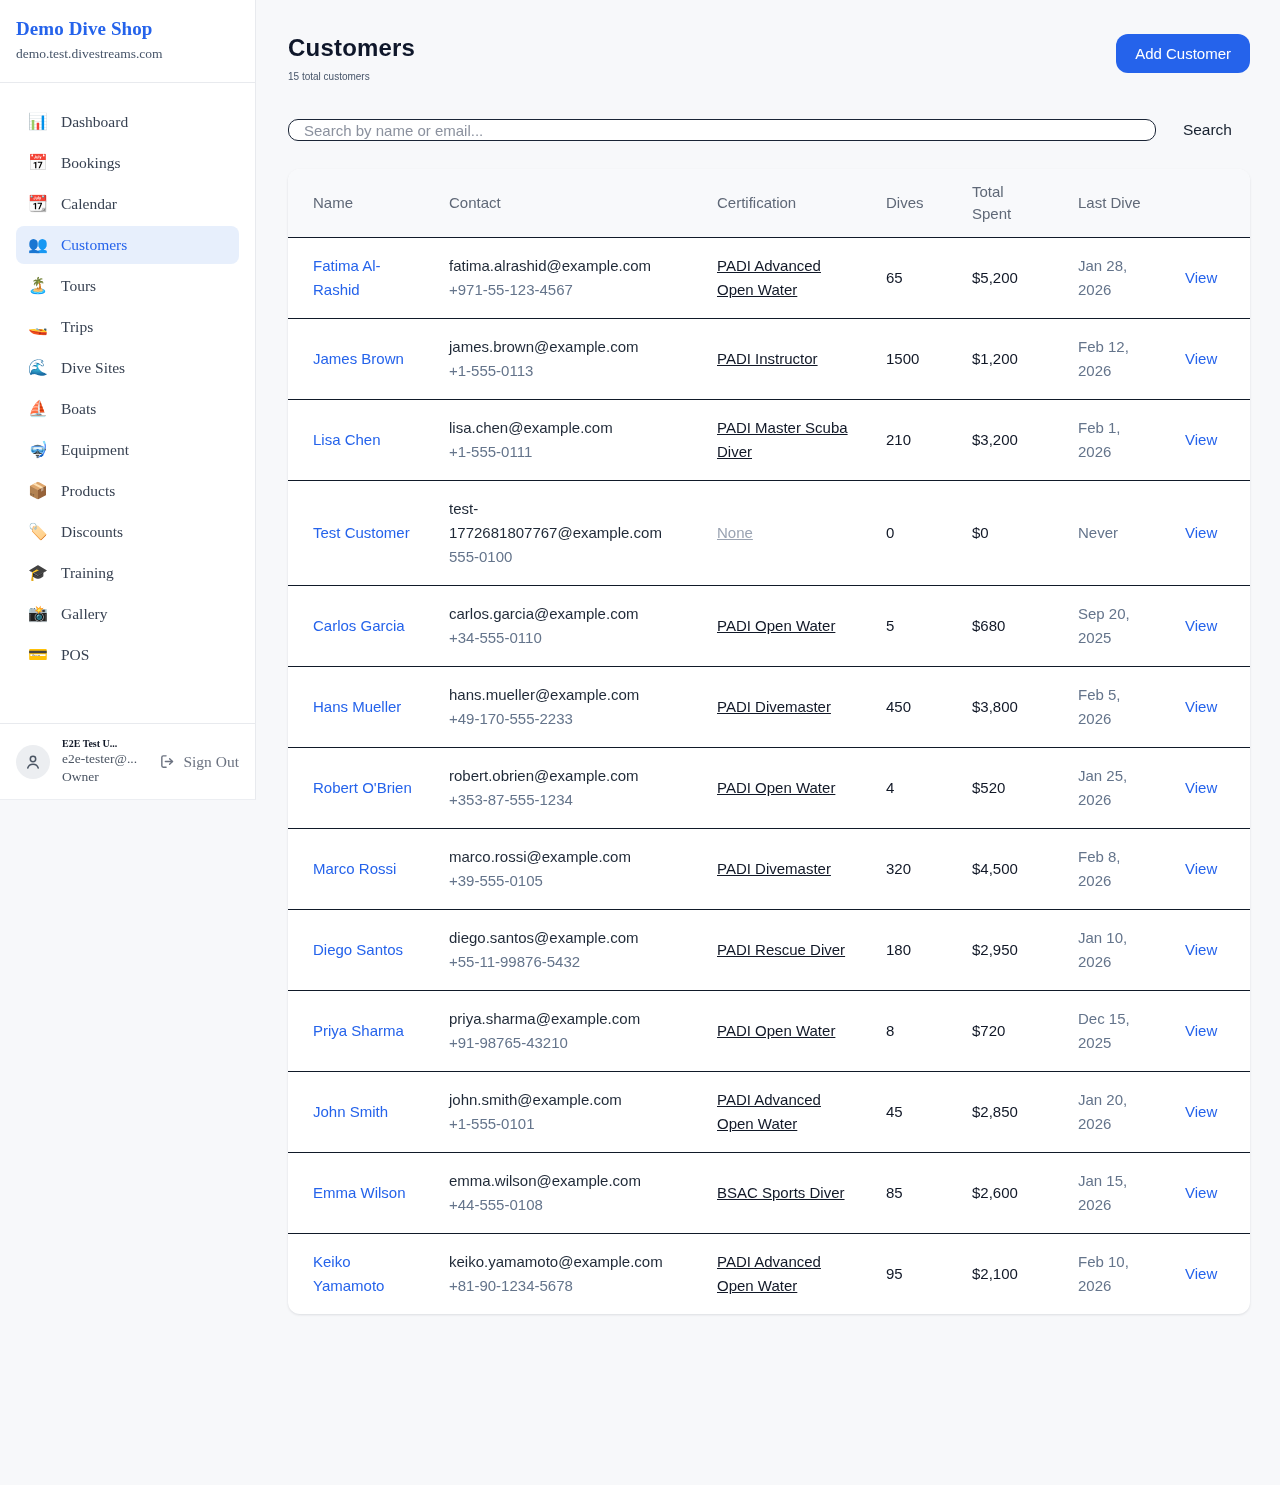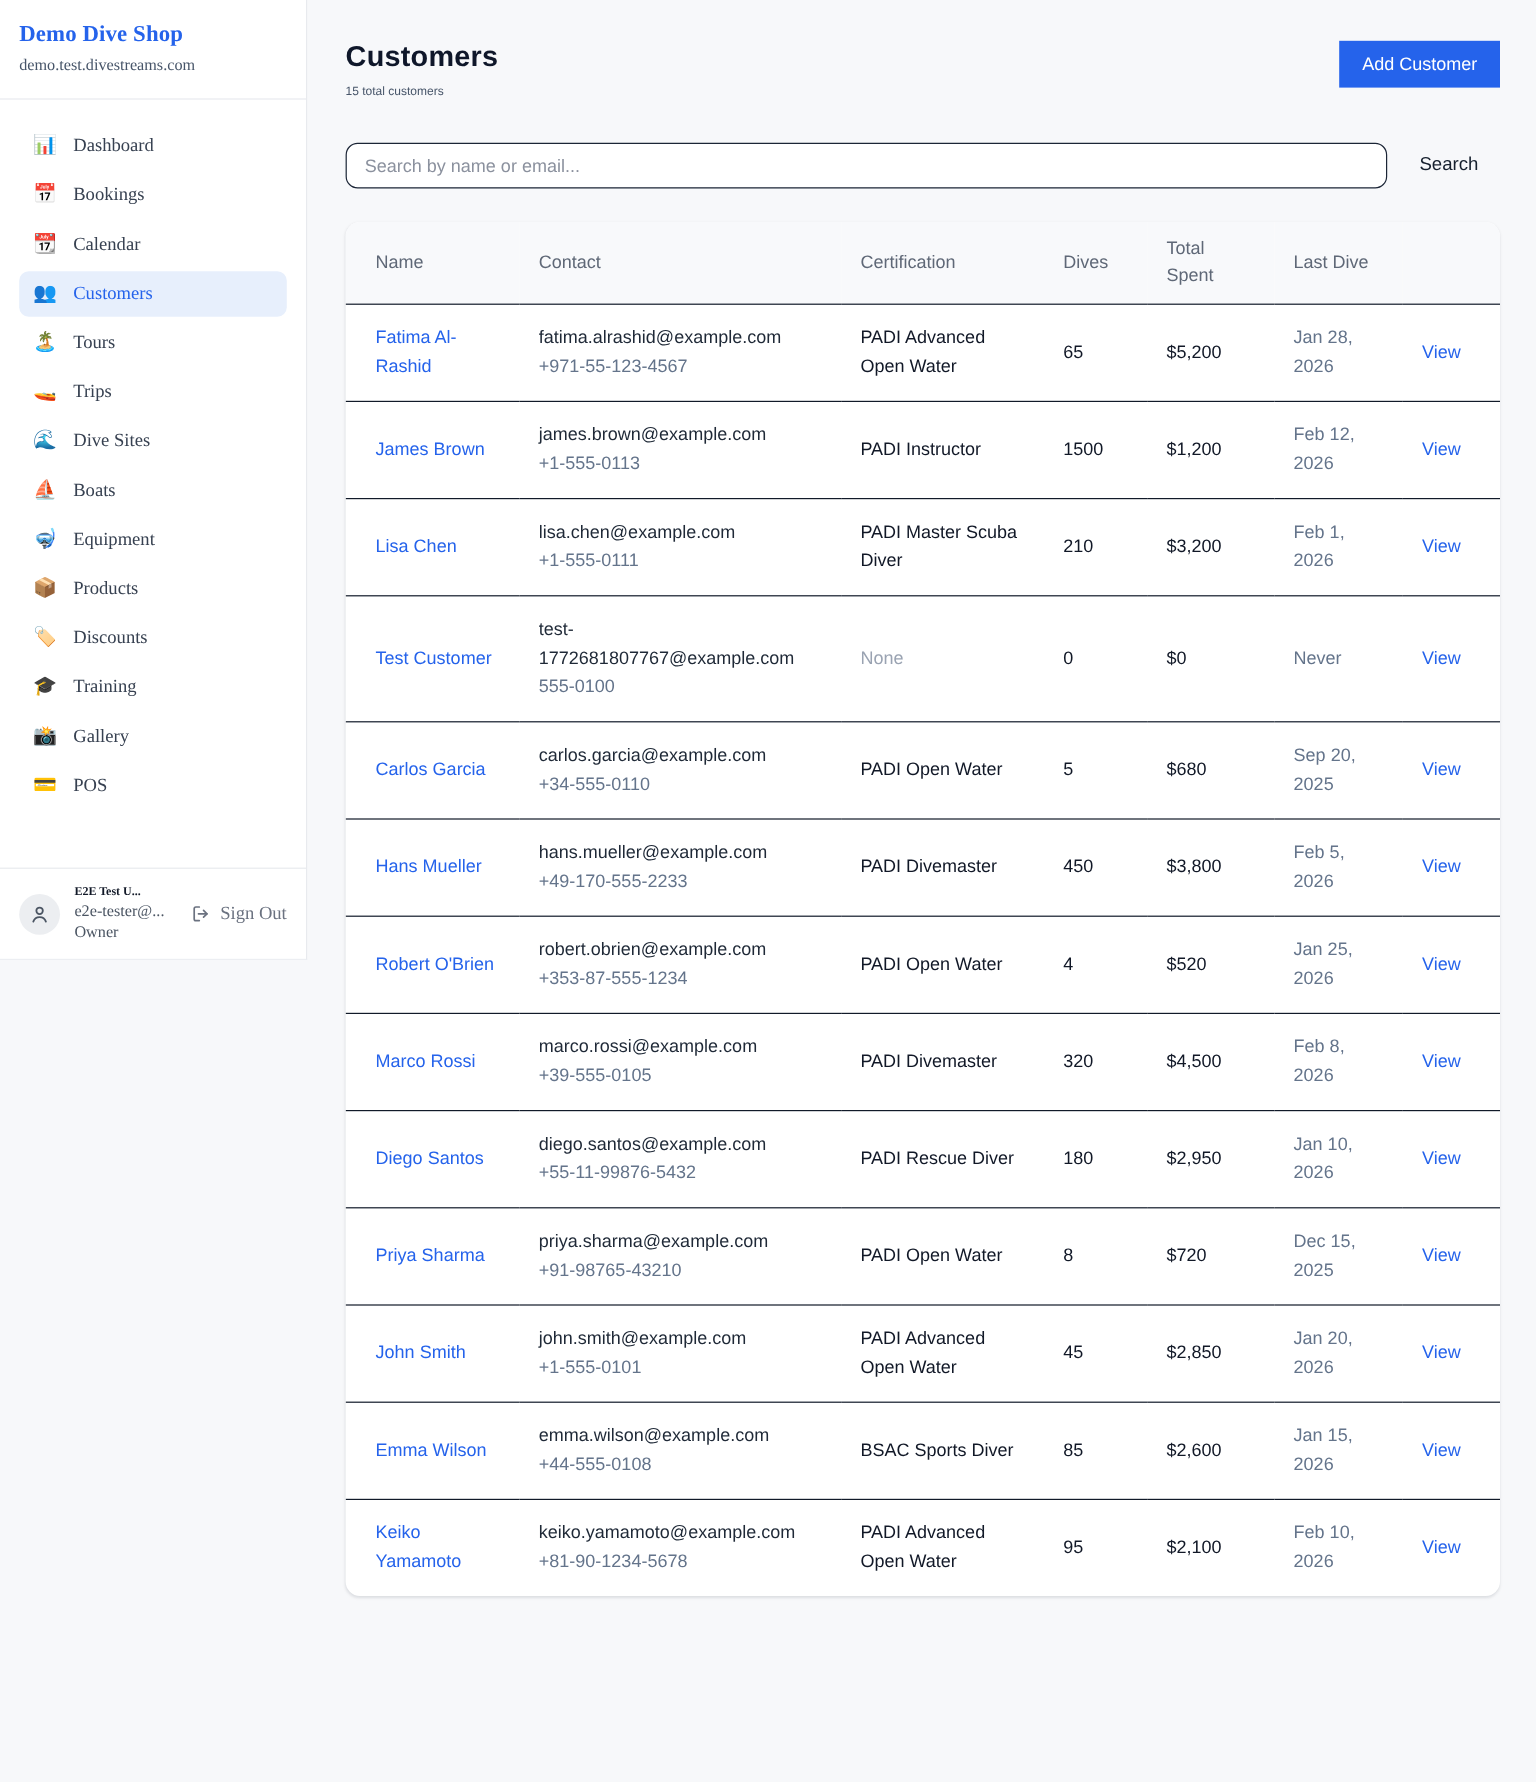--- a/index.html
+++ b/index.html
@@ -57,25 +57,25 @@
   }
 
   
   .main { flex: 1; padding: 34px 30px 30px 32px; min-width: 0; }
   .header-row { display: flex; align-items: flex-start; justify-content: space-between; margin-bottom: 37px; }
   .page-title { font-size: 24px; font-weight: 700; color: #0f172a; letter-spacing: .2px; }
   .page-subtitle { font-size: 10px; color: #475569; margin-top: 9px; }
   .add-btn {
     background: #2563eb; color: #ffffff; border: none; cursor: pointer;
     font-family: inherit; font-size: 15px; font-weight: 500;
-    padding: 11px 19px; border-radius: 0;
+    padding: 11px 19px; border-radius: 12px;
   }
   .search-row { display: flex; align-items: center; margin-bottom: 28px; }
   .search-input {
-    flex: 1; height: 38px;
+    flex: 1; height: 22px;
     border: 1px solid #1b2536; border-radius: 10px;
     background: #ffffff; padding: 0 15px;
     font-family: inherit; font-size: 15px; color: #111827;
     outline: none;
   }
   .search-input::placeholder { color: #8b919e; }
   .search-btn {
     background: none; border: none; cursor: pointer;
     font-family: inherit; font-size: 15.5px; color: #16202e;
     margin: 0 18px 0 27px; padding: 0;
@@ -101,21 +101,21 @@
     padding: 12px 16px; line-height: 1.45; height: 62px;
   }
   thead th:first-child { padding-left: 25px; }
   thead tr { border-bottom: 1px solid #111a29; }
   tbody tr { border-bottom: 1px solid #111a29; }
   tbody tr:last-child { border-bottom: none; }
   tbody td { padding: 16px; vertical-align: middle; line-height: 1.6; overflow-wrap: break-word; }
   td.c-name { color: #2563eb; font-weight: 500; padding-left: 25px; cursor: pointer; }
   .email { color: #1f2937; }
   .phone { color: #64748b; }
-  td.c-cert { color: #111827; }
+  td.c-cert { color: #111827; text-decoration: underline; }
   td.c-cert.muted { color: #9aa3b2; }
   td.c-dives, td.c-spent { color: #111827; }
   td.c-last { color: #64748b; }
   td.c-view a { color: #2563eb; font-weight: 500; text-decoration: none; cursor: pointer; }
 </style>
 </head>
 <body>
 
 <div class="app">
 

